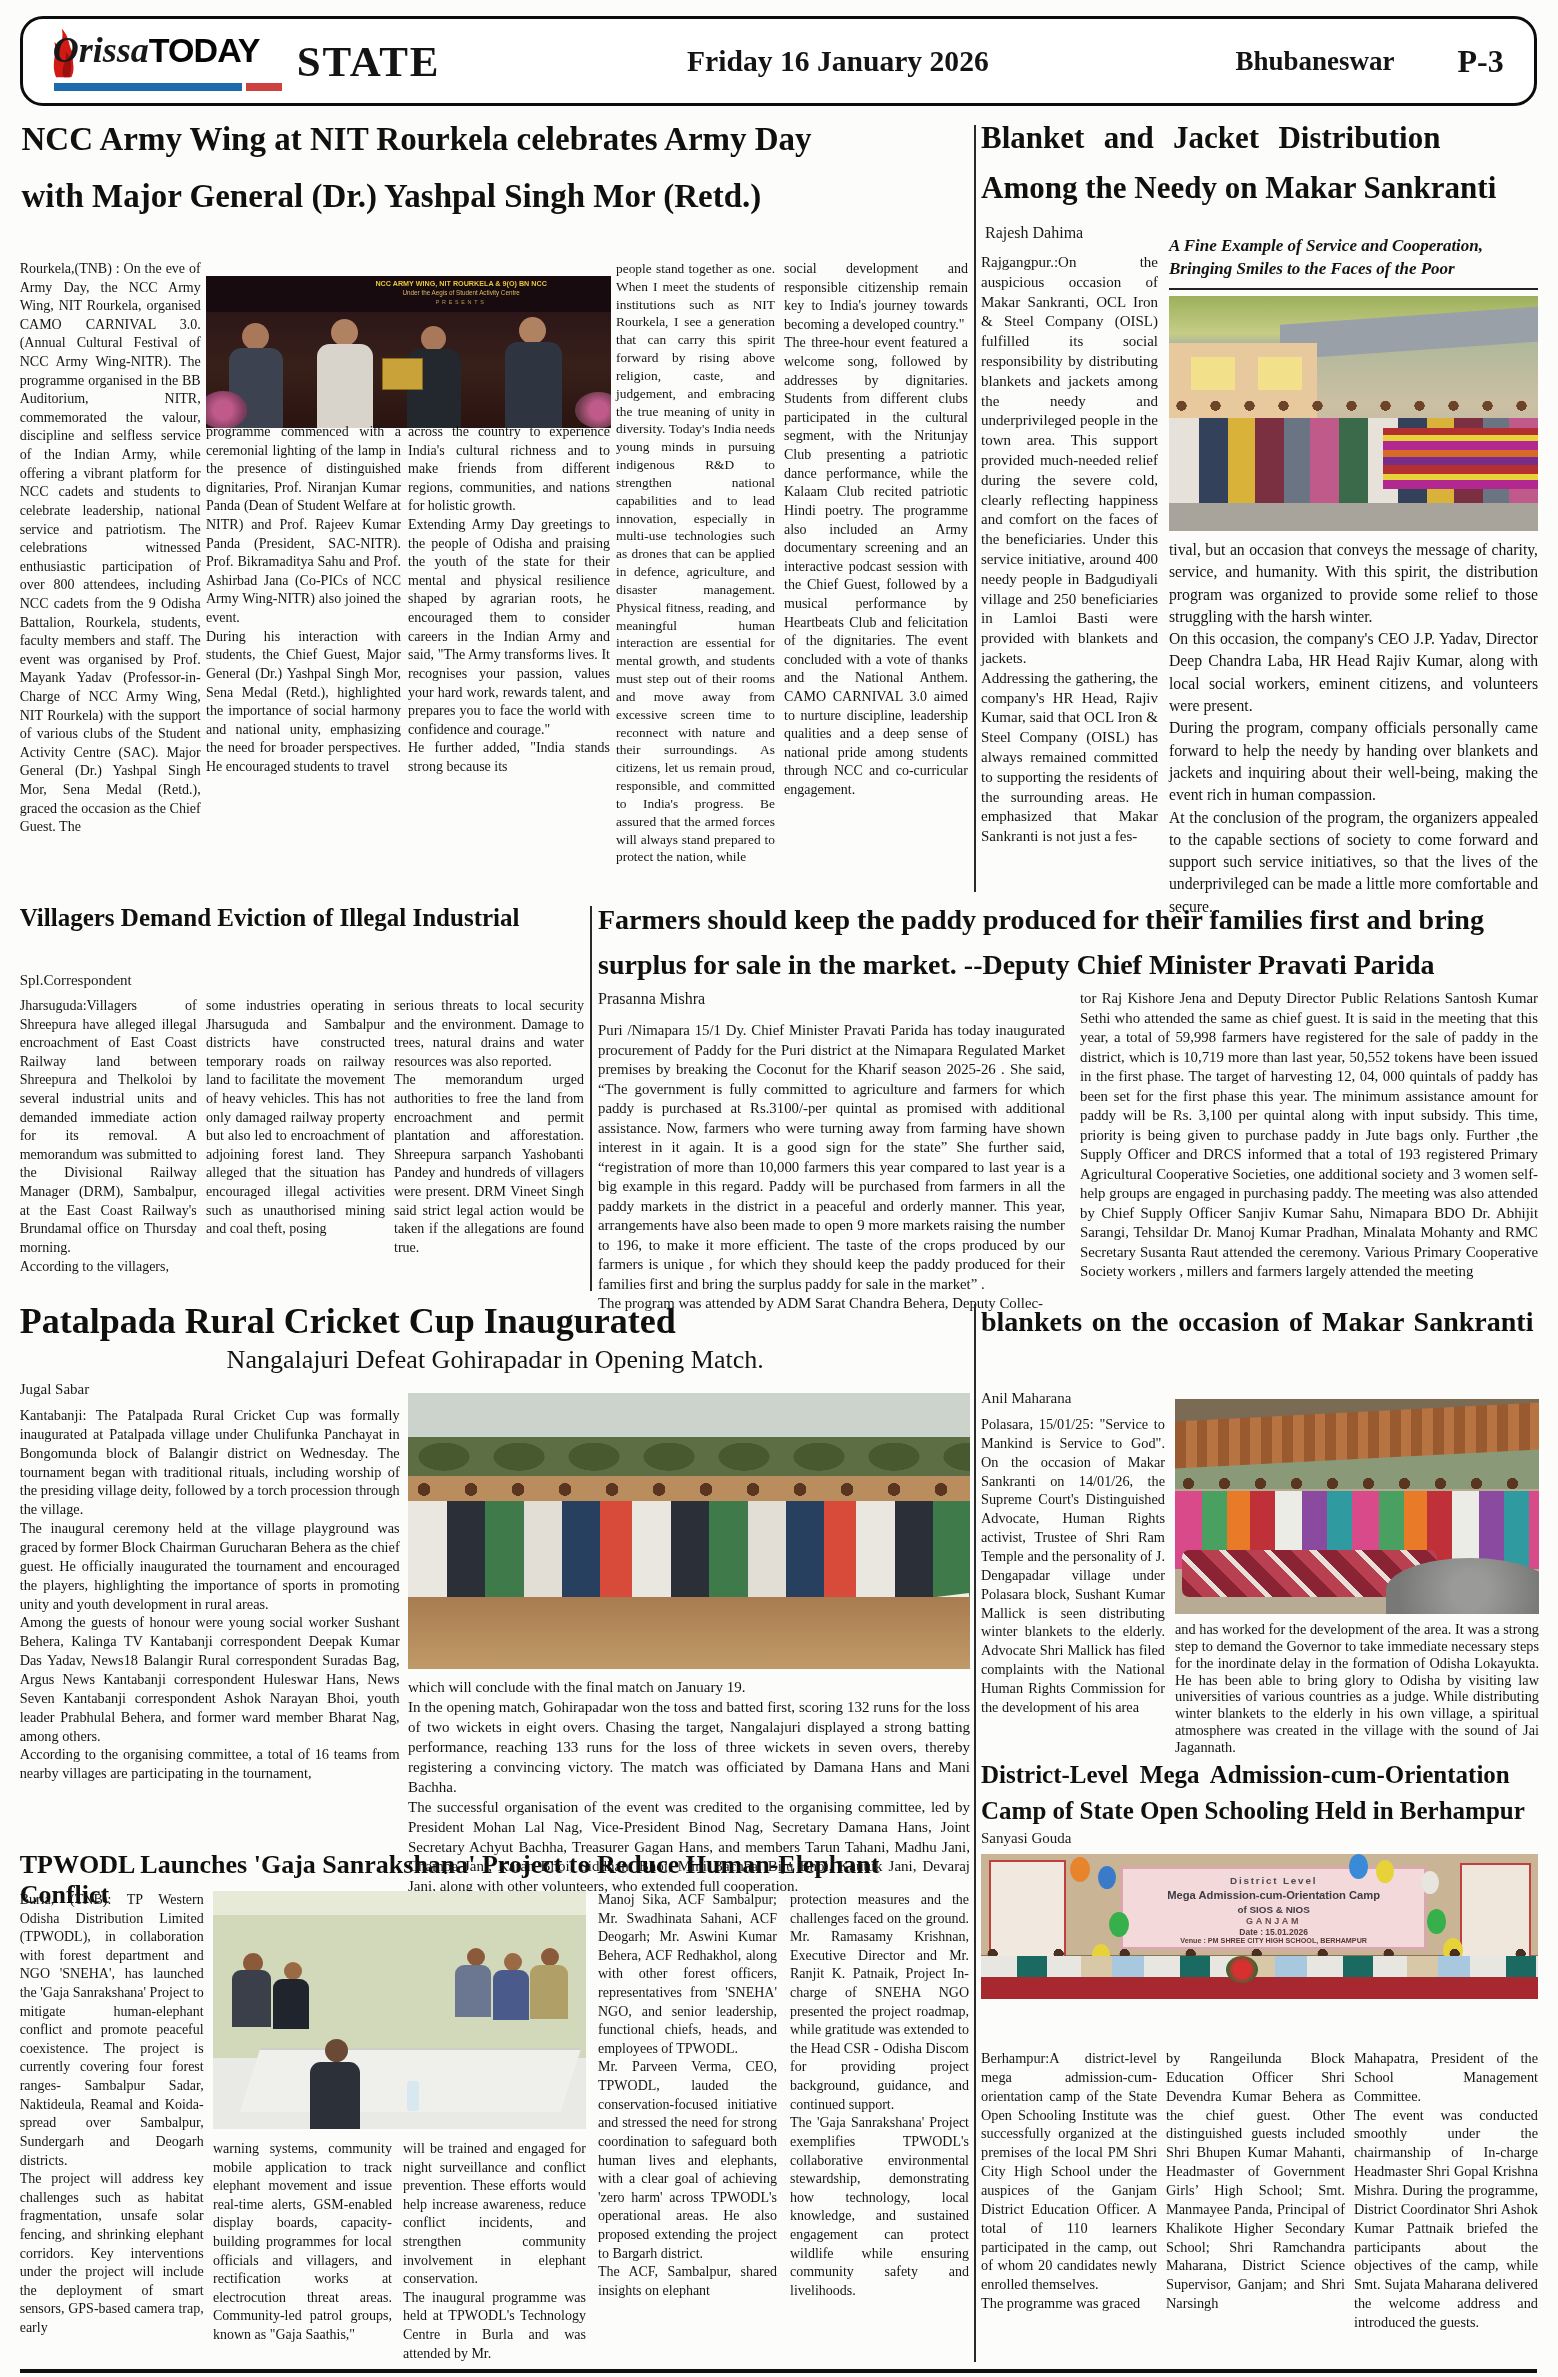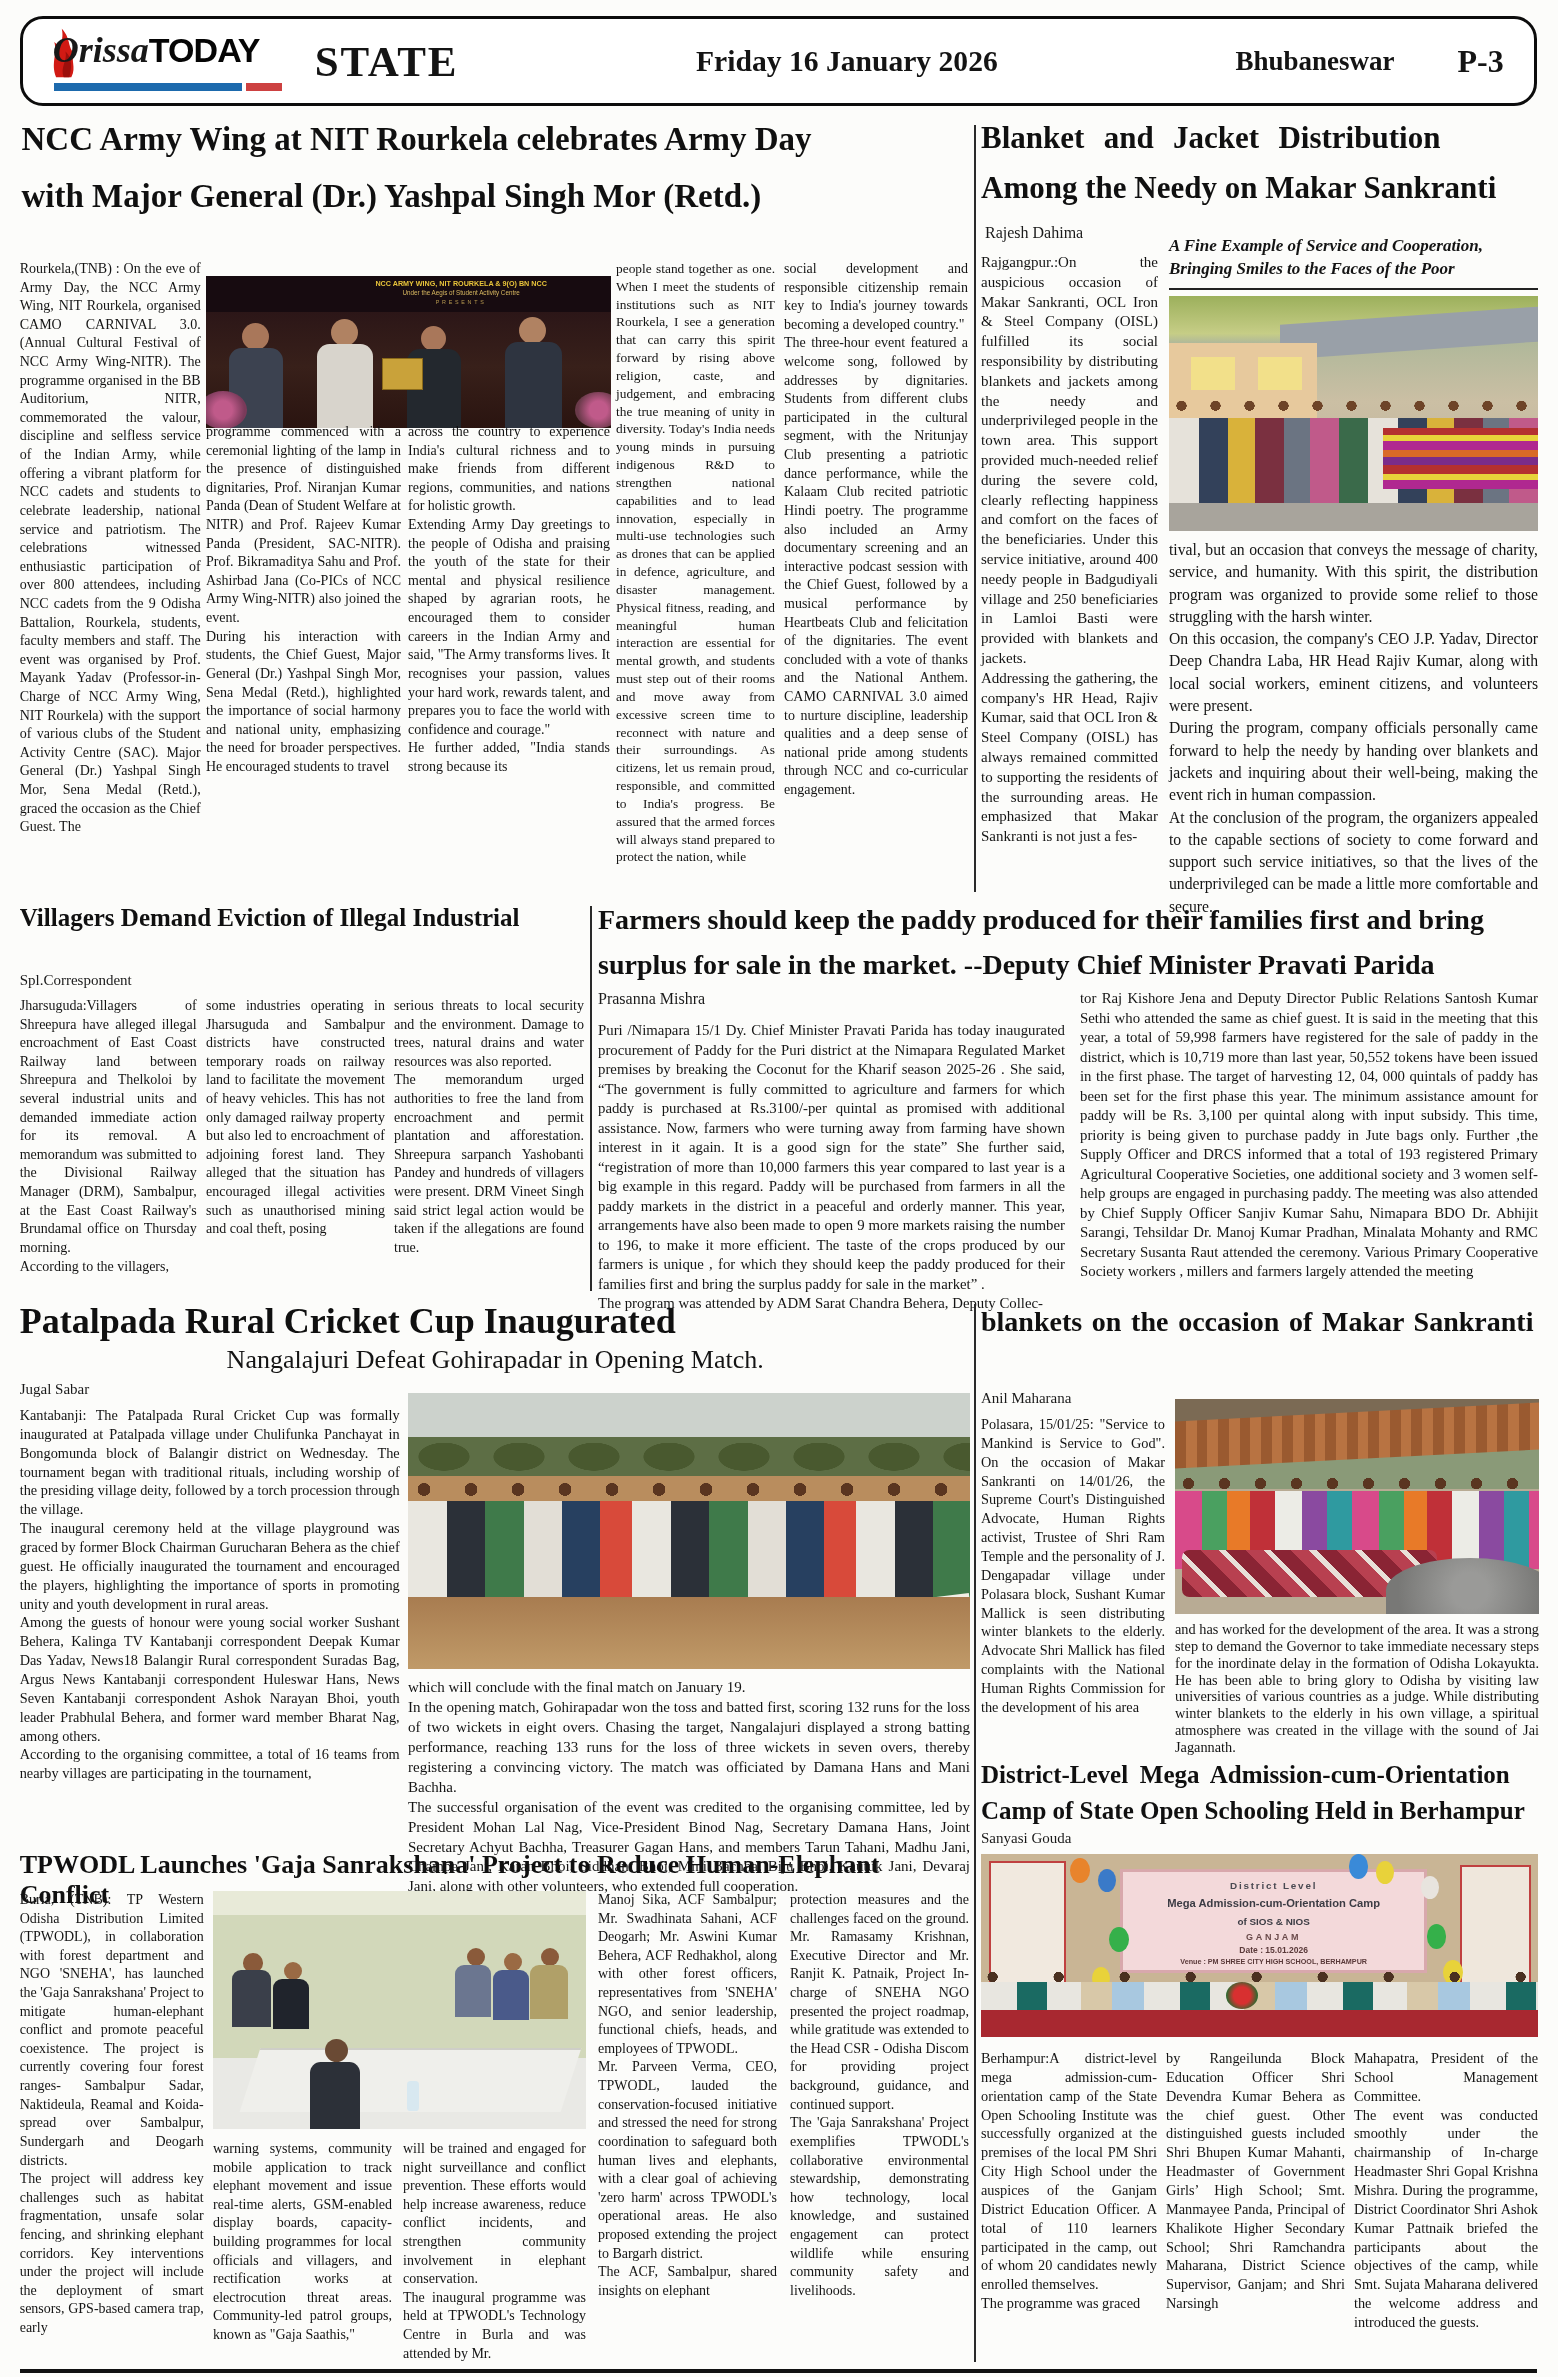--- a/index.html
+++ b/index.html
@@ -17,21 +17,21 @@
   .masthead{position:absolute;left:19.7px;top:16px;width:1517px;height:90px;
     border:3.6px solid #0c0c0c;border-radius:23px;display:flex;align-items:center;
     box-sizing:border-box;padding:0 30px;background:#fff}
   .logo{position:relative;width:224px;height:64px;flex:0 0 auto}
   .logo-orissa{font-style:italic;font-weight:bold;font-size:36px;color:#181818;position:relative;z-index:2}
   .logo-today{font-family:"Liberation Sans",sans-serif;font-weight:bold;font-size:34px;
     letter-spacing:-0.9px;color:#050505;position:relative;z-index:2}
   .logo-bar{position:absolute;left:1.8px;bottom:1.8px;width:188px;height:8px;background:#1d6aad}
   .logo-tag{position:absolute;left:193px;bottom:1.8px;width:36px;height:8px;background:#c11212;opacity:.8}
   .flame{position:absolute;left:-5.4px;top:-3.6px;width:41px;height:57px;z-index:1}
-  .m-state{font-size:43px;font-weight:bold;letter-spacing:1.8px;margin-left:38px}
+  .m-state{font-size:43px;font-weight:bold;letter-spacing:1.8px;margin-left:20px}
   .m-date{font-size:29.6px;font-weight:bold;margin:0 auto}
   .m-city{font-size:27px;font-weight:bold;margin-right:63px}
   .m-page{font-size:32px;font-weight:bold}
   .headA{font-size:33px;line-height:57px}
   .headB{font-size:31px;line-height:50px}
   .headC{font-size:25px;line-height:34px}
   .headD{font-size:28px;line-height:45px}
   .headE{font-size:36px;text-align:left}
   .subE{font-size:26px;text-align:center}
   .headF{font-size:28px;line-height:43px}
@@ -194,21 +194,21 @@
     <div class="abs jt pre" style="left:1175px;top:1621px;width:364px;height:136px;font-size:14.3px;line-height:1.18">and has worked for the development of the area. It was a strong step to demand the Governor to take immediate necessary steps for the inordinate delay in the formation of Odisha Lokayukta. He has been able to bring glory to Odisha by visiting law universities of various countries as a judge. While distributing winter blankets to the elderly in his own village, a spiritual atmosphere was created in the village with the sound of Jai Jagannath.</div>
   </section>
 
   <section>
     <div class="abs hl headG" style="left:981px;top:1757px;width:557px">
       <div style="word-spacing:5.4px">District-Level Mega Admission-cum-Orientation</div>
       <div>Camp of State Open Schooling Held in Berhampur</div>
     </div>
     <div class="abs byline" style="left:981px;top:1830px;font-size:15px">Sanyasi Gouda</div>
 
-    <div class="ph" style="left:981px;top:1854px;width:557px;height:183px;background:linear-gradient(180deg,#c9b595 0 70%,#8a7458 70% 100%)">
+    <div class="ph" style="left:981px;top:1854px;width:557px;height:145px;background:linear-gradient(180deg,#c9b595 0 70%,#8a7458 70% 100%)">
       <div style="left:1.5%;top:4%;width:13%;height:72%;background:#f1e9df;border:2.7px solid #c04040"></div>
       <div style="left:86%;top:6%;width:12%;height:66%;background:#efe7dc;border:2.7px solid #c04040"></div>
       <div style="left:25%;top:8%;width:54%;height:54%;background:#f3d9da;border:3.6px solid #d8a8ac">
         <div class="bannerTxt" style="left:0;top:8%;width:100%;font-size:9.9px;letter-spacing:1.8px;color:#4a4a52">District Level</div>
         <div class="bannerTxt" style="left:0;top:26%;width:100%;font-size:11.2px;color:#3c3c44">Mega Admission-cum-Orientation Camp</div>
         <div class="bannerTxt" style="left:0;top:45%;width:100%;font-size:9.9px;color:#3c3c44">of SIOS &amp; NIOS</div>
         <div class="bannerTxt" style="left:0;top:61%;width:100%;font-size:9px;letter-spacing:2.7px;color:#6a4a4a">GANJAM</div>
         <div class="bannerTxt" style="left:0;top:74%;width:100%;font-size:8.5px;color:#5a3a3a">Date : 15.01.2026</div>
         <div class="bannerTxt" style="left:0;top:86%;width:100%;font-size:7.2px;color:#5a3a3a">Venue : PM SHREE CITY HIGH SCHOOL, BERHAMPUR</div>
       </div>

